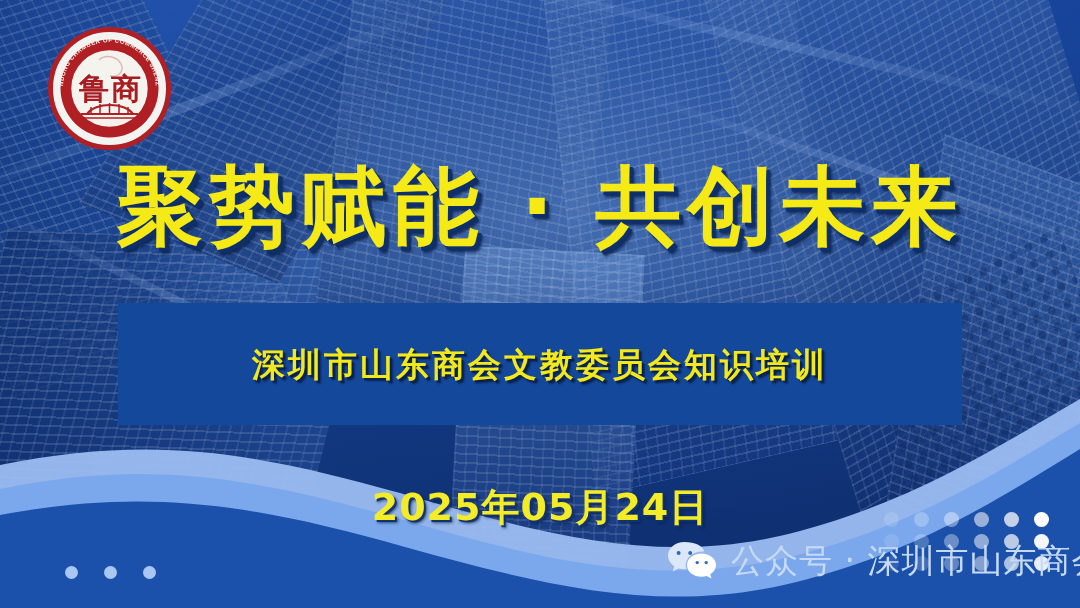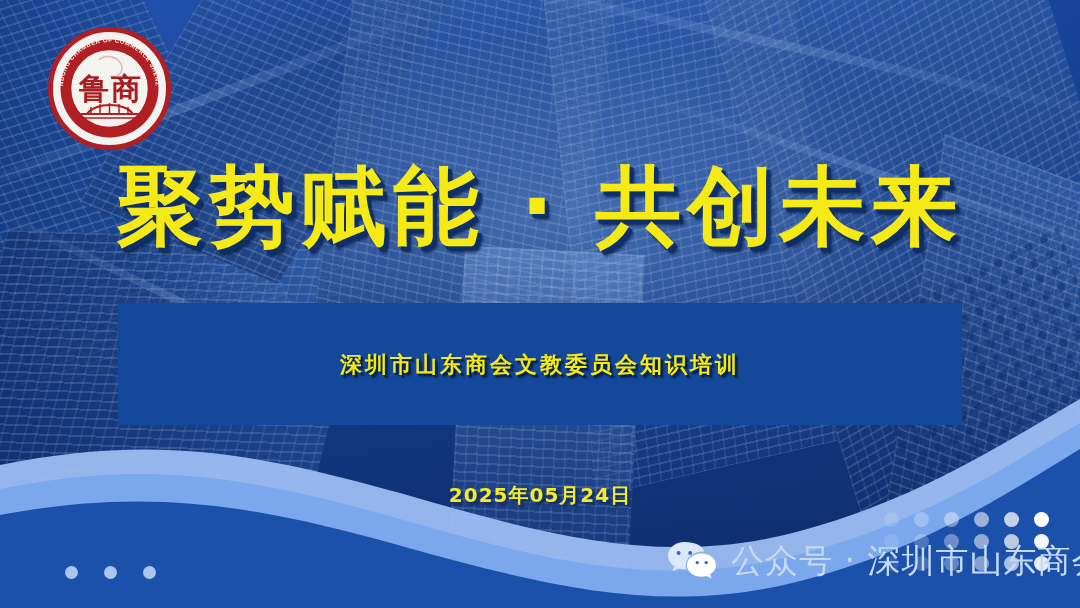--- a/index.html
+++ b/index.html
@@ -92,37 +92,37 @@
 
   
   .banner{
     position:absolute;left:118px;top:303px;width:844px;height:122px;
     background:#14489b;
     display:flex;flex-direction:column;align-items:center;justify-content:center;
     gap:10px;
   }
   .banner-line{
     font-family:"DejaVu Serif","Liberation Serif",serif;
-    font-size:22px;font-weight:700;letter-spacing:3px;
+    font-size:33px;font-weight:700;letter-spacing:3px;
     color:#f2e81a;
     line-height:1;
     white-space:nowrap;
     text-shadow:2px 2px 0 #08224f, 3px 3px 2px rgba(5,20,50,.7);
   }
 
   
   .waves{position:absolute;left:0;right:0;bottom:0;height:215px;}
   .waves svg{display:block;width:100%;height:100%;}
 
   
   .date{
     position:absolute;left:0;right:0;top:482px;
     text-align:center;
     font-family:"DejaVu Sans","Liberation Sans",sans-serif;
-    font-size:20px;font-weight:700;letter-spacing:1px;
+    font-size:38px;font-weight:700;letter-spacing:1px;
     color:#f4ec27;
     text-shadow:2px 2px 0 #11336f, 3px 3px 3px rgba(8,26,60,.65);
   }
 
   
   .dots-left{position:absolute;left:65px;top:566px;display:flex;gap:26px;}
   .dots-left i{display:block;width:13px;height:13px;border-radius:50%;background:#a9c7f2;}
 
   
   .dot-grid{

